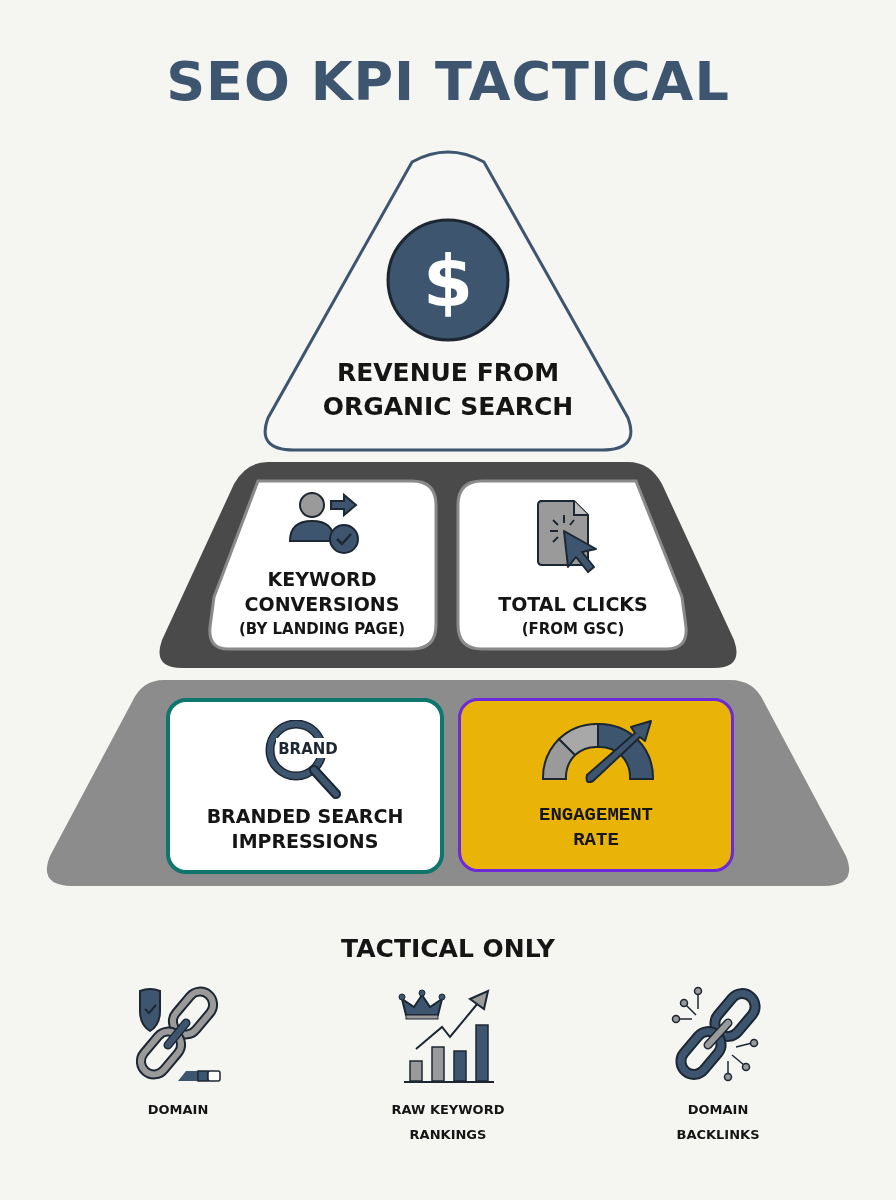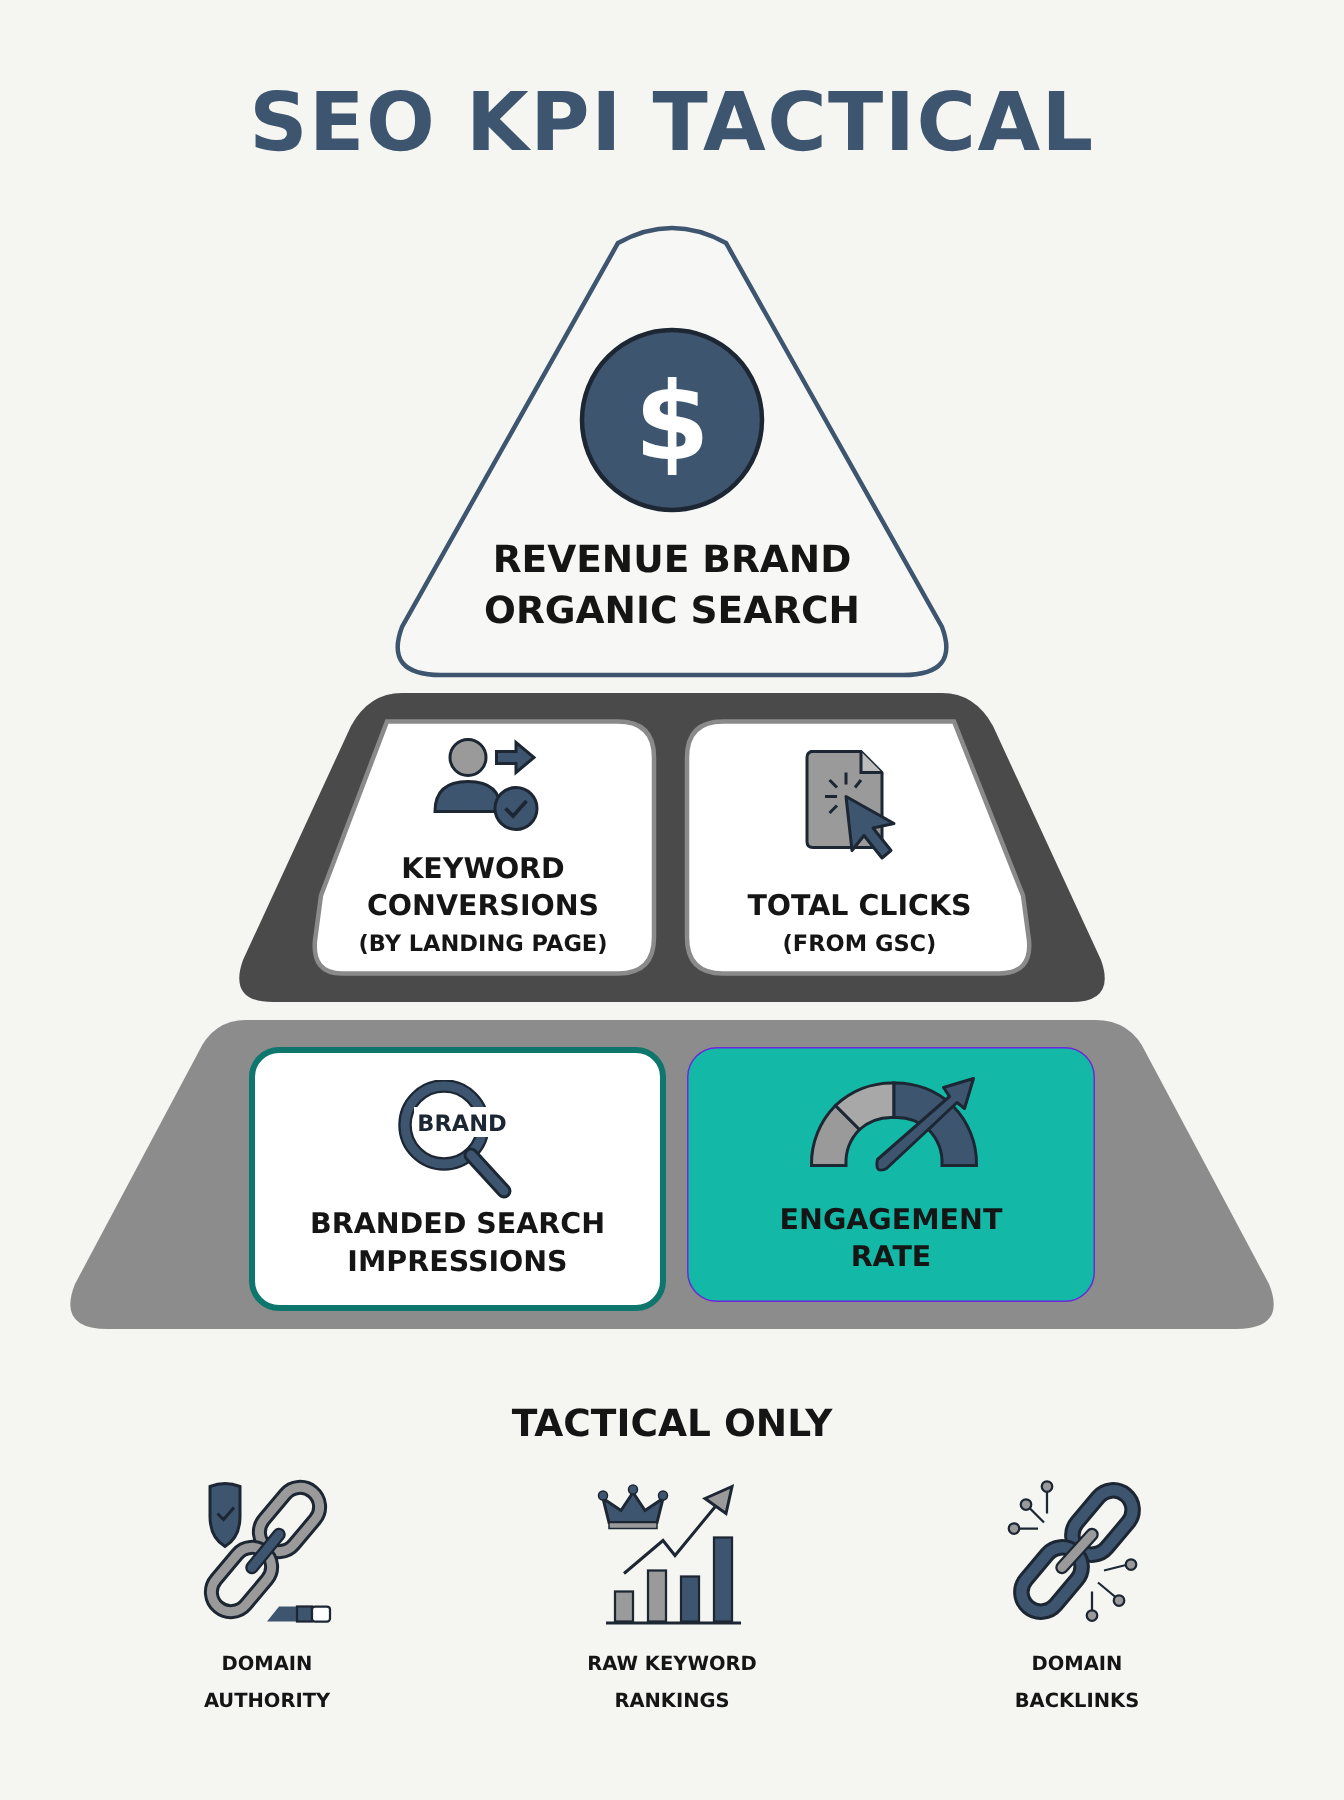--- a/index.html
+++ b/index.html
@@ -24,21 +24,21 @@
   <svg width="372" height="305" viewBox="0 0 372 305">
     <path d="M150 12 Q186 -8 222 12 Q300 150 366 268 Q378 300 340 300 L32 300 Q-6 300 6 268 Q72 150 150 12 Z" fill="#f7f7f5" stroke="#3e5570" stroke-width="3"></path>
   </svg>
   <div class="abs" style="left:124px;top:68px;width:124px;height:124px;">
     <svg width="124" height="124" viewBox="0 0 124 124">
       <circle cx="62" cy="62" r="60" fill="#3e5570" stroke="#1c2733" stroke-width="3"></circle>
       <text x="62" y="88" text-anchor="middle" font-family="DejaVu Sans, sans-serif" font-weight="bold" font-size="72" fill="#ffffff">$</text>
     </svg>
   </div>
   <div class="card-text tier-lbl" style="top:206px;font-size:25px;line-height:34px;">
-    <div>REVENUE BRAND</div>
+    <div>REVENUE FROM</div>
     <div>ORGANIC SEARCH</div>
   </div>
 </div>
 
 <div class="abs" style="left:158px;top:462px;width:580px;height:208px;">
   <svg width="580" height="208" viewBox="0 0 580 208">
     <path d="M110 0 L470 0 Q492 0 504 22 L576 178 Q586 206 556 206 L24 206 Q-6 206 4 178 L76 22 Q88 0 110 0 Z" fill="#4a4a4a"></path>
   </svg>
 
   <div class="abs" style="left:48px;top:17px;width:232px;height:172px;">
@@ -99,21 +99,21 @@
         <line x1="52" y1="50" x2="74" y2="74" stroke="#3e5570" stroke-width="6" stroke-linecap="round"></line>
         <rect x="14" y="18" width="64" height="20" fill="#ffffff"></rect>
         <text x="46" y="34" text-anchor="middle" font-family="DejaVu Sans, sans-serif" font-weight="bold" font-size="15" fill="#1c2733">BRAND</text>
       </svg>
     </div>
     <div class="card-text tier-lbl" style="top:102px;">
       <div>BRANDED SEARCH</div>
       <div>IMPRESSIONS</div>
     </div>
   </div>
-  <div class="abs" style="left:414px;top:18px;width:270px;height:168px;background:#14b8a6;border:1px solid #6d28d9;border-radius:20px;">
+  <div class="abs" style="left:414px;top:18px;width:270px;height:168px;background:#eab308;border:3px solid #6d28d9;border-radius:20px;font-family:Liberation Mono, monospace;">
     <div class="abs" style="left:78px;top:18px;width:118px;height:64px;">
       <svg width="118" height="64" viewBox="0 0 118 64">
         <path d="M4 60 A55 55 0 0 1 20 20 L36 36 A32 32 0 0 0 27 60 Z" fill="#9a9a9a" stroke="#1c2733" stroke-width="2"></path>
         <path d="M20 20 A55 55 0 0 1 59 5 L59 28 A32 32 0 0 0 36 36 Z" fill="#a8a8a8" stroke="#1c2733" stroke-width="2"></path>
         <path d="M59 5 A55 55 0 0 1 98 20 L82 36 A32 32 0 0 0 59 28 Z" fill="#3e5570" stroke="#1c2733" stroke-width="2"></path>
         <path d="M98 20 A55 55 0 0 1 114 60 L91 60 A32 32 0 0 0 82 36 Z" fill="#3e5570" stroke="#1c2733" stroke-width="2"></path>
         <path d="M48 56 L96 14 L92 8 L112 2 L106 22 L101 18 L54 62 Q46 66 48 56 Z" fill="#3e5570" stroke="#1c2733" stroke-width="2" stroke-linejoin="round"></path>
       </svg>
     </div>
     <div class="card-text tier-lbl" style="top:102px;">
@@ -136,21 +136,20 @@
       <rect x="20" y="44" width="26" height="48" rx="13" transform="rotate(40 33 68)" fill="none" stroke="#9a9a9a" stroke-width="6"></rect>
       <line x1="40" y1="60" x2="58" y2="38" stroke="#1c2733" stroke-width="9" stroke-linecap="round"></line>
       <line x1="40" y1="60" x2="58" y2="38" stroke="#3e5570" stroke-width="6" stroke-linecap="round"></line>
       <path d="M50 96 L58 86 L70 86 L70 96 Z" fill="#3e5570"></path>
       <rect x="70" y="86" width="10" height="10" fill="#3e5570" stroke="#1c2733" stroke-width="1.5"></rect>
       <rect x="80" y="86" width="12" height="10" rx="2" fill="#ffffff" stroke="#1c2733" stroke-width="1.5"></rect>
     </svg>
   </div>
   <div class="lbl">
     <div>DOMAIN</div>
-    <div>AUTHORITY</div>
   </div>
 </div>
 
 <div class="abs tact-item" style="left:338px;">
   <div class="icon">
     <svg width="100" height="100" viewBox="0 0 100 100">
       <path d="M8 30 L4 14 L16 22 L24 10 L32 22 L44 14 L40 30 Z" fill="#3e5570" stroke="#1c2733" stroke-width="2"></path>
       <circle cx="4" cy="12" r="3" fill="#3e5570" stroke="#1c2733"></circle>
         <circle cx="24" cy="8" r="3" fill="#3e5570" stroke="#1c2733"></circle>
         <circle cx="44" cy="12" r="3" fill="#3e5570" stroke="#1c2733"></circle>

